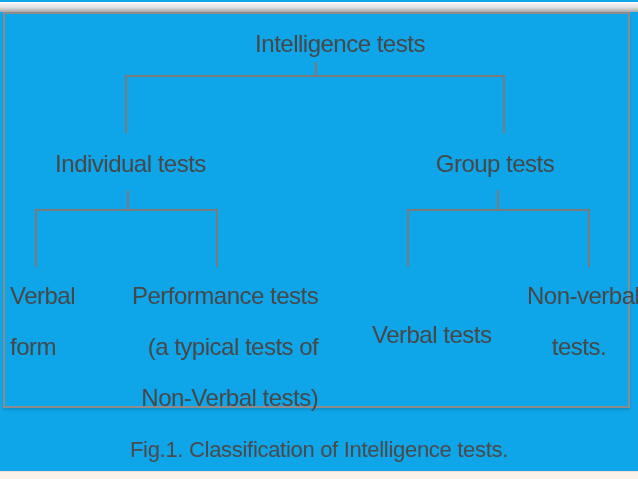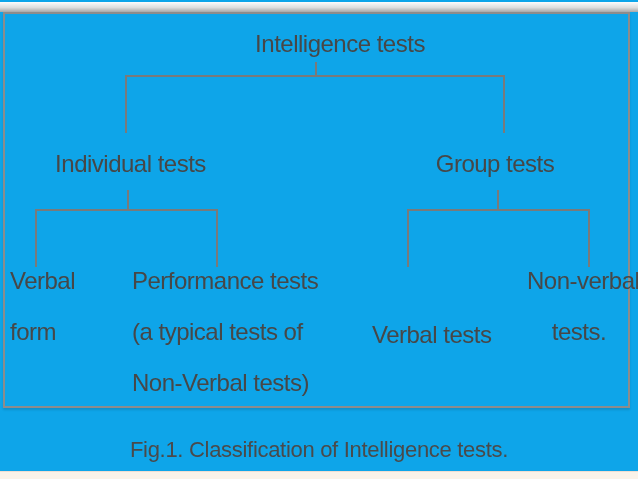--- a/index.html
+++ b/index.html
@@ -15,21 +15,21 @@
     position:absolute;left:3px;top:12px;width:623px;height:392px;
     border:2px solid #8c8c8c;background:transparent;
     box-shadow:0 2px 2px rgba(0,0,0,0.12);
   }
   .cl{position:absolute;background:#7a7a7a;}
   .lbl{
     position:absolute;font-size:24px;line-height:28px;letter-spacing:-0.5px;
     white-space:nowrap;color:#474747;
   }
   .center{text-align:center;}
-  .leaf-line{height:28px;line-height:28px;margin-bottom:23px;}
+  .leaf-line{height:28px;line-height:28px;margin-bottom:23px;margin-top:15px;}
   .caption{
     position:absolute;left:0;top:437px;width:638px;text-align:center;
     font-size:22px;letter-spacing:-0.3px;color:#4a4a4a;
   }
   .bottom-strip{
     position:absolute;left:0;bottom:0;width:638px;height:7px;
     background:#faf3e9;border-top:1px solid #f0dfd2;
   }
 </style>
 </head>
@@ -58,21 +58,21 @@
 
   <div class="lbl center" style="left:53px;top:150px;width:155px;">Individual tests</div>
 
   <div class="lbl center" style="left:425px;top:150px;width:140px;text-align:center;">Group tests</div>
 
   <div class="lbl" style="left:10px;top:267px;">
     <div class="leaf-line">Verbal</div>
     <div class="leaf-line">form</div>
   </div>
 
-  <div class="lbl" style="left:132px;top:267px;">
+  <div class="lbl" style="left:132px;top:267px;text-align:right;">
     <div class="leaf-line">Performance tests</div>
     <div class="leaf-line">(a typical tests of</div>
     <div class="leaf-line">Non-Verbal tests)</div>
   </div>
 
   <div class="lbl center" style="left:372px;top:279px;width:115px;margin-top:42px;">Verbal tests</div>
 
   <div class="lbl center" style="left:527px;top:267px;width:104px;">
     <div class="leaf-line">Non-verbal</div>
     <div class="leaf-line">tests.</div>

